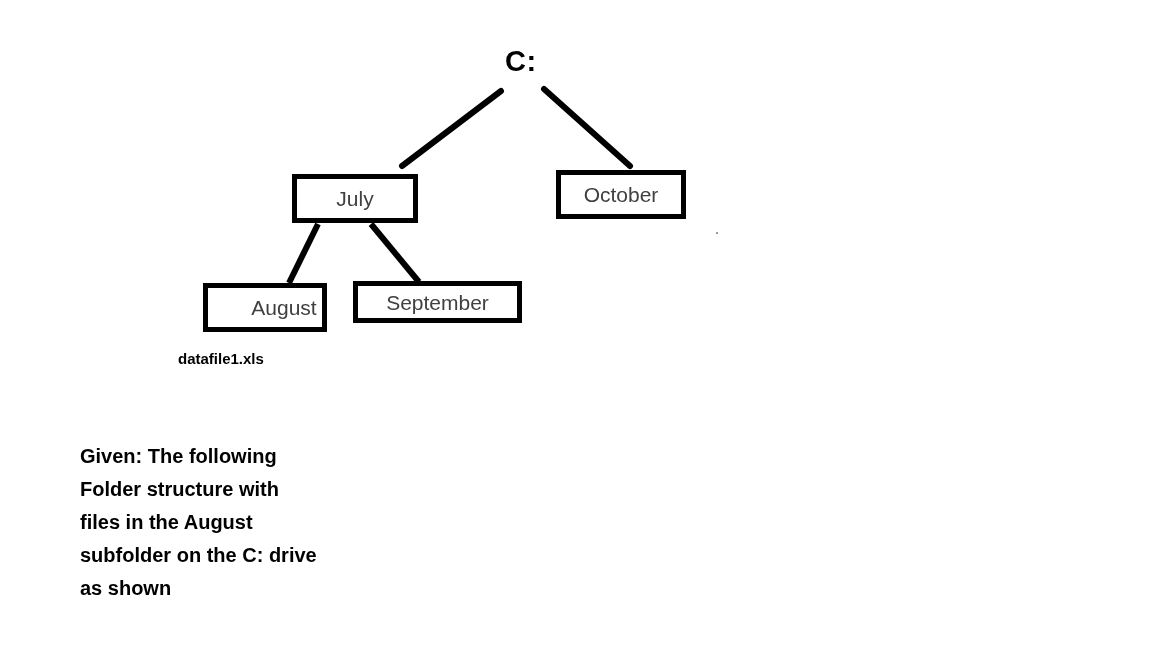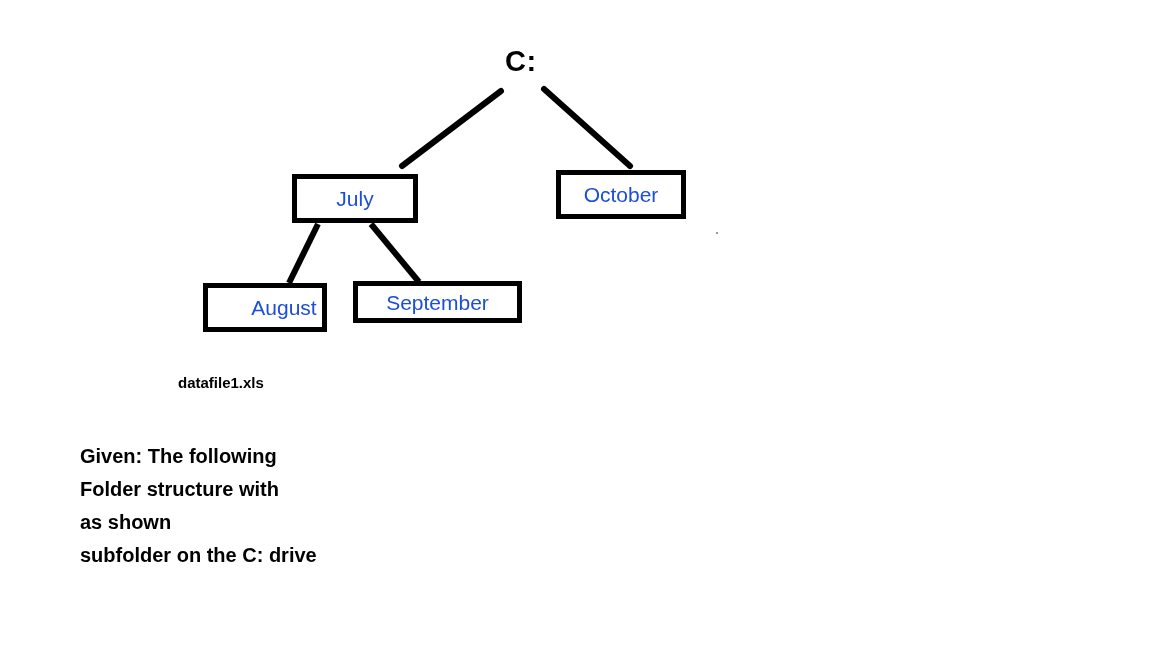--- a/index.html
+++ b/index.html
@@ -27,21 +27,21 @@
     box-sizing: border-box;
     background: #ffffff;
     border: 5px solid #000000;
     display: flex;
     align-items: center;
     justify-content: center;
   }
   .node-label {
     font-size: 21px;
     font-weight: 400;
-    color: #1d4ed8;
+    color: #404040;
     line-height: 1;
     white-space: nowrap;
   }
   #root-label {
     position: absolute;
     left: 505px;
     top: 47px;
     font-size: 29px;
     font-weight: 700;
     letter-spacing: 0.5px;
@@ -57,21 +57,20 @@
     position: absolute;
     left: 178px;
     top: 346px;
     width: 260px;
   }
   .file-item {
     font-size: 15px;
     font-weight: 700;
     line-height: 25px;
     white-space: nowrap;
-    margin-top: 24px;
   }
   #caption {
     position: absolute;
     left: 80px;
     top: 440px;
     width: 330px;
   }
   .caption-line {
     font-size: 20px;
     font-weight: 700;
@@ -113,17 +112,18 @@
   <span class="node-label">September</span>
 </div>
 
 <div id="file-list">
   <div class="file-item">datafile1.xls</div>
 </div>
 
 <div id="caption">
   <div class="caption-line">Given: The following</div>
   <div class="caption-line">Folder structure with</div>
+  <div class="caption-line">files in the August</div>
+  <div class="caption-line">subfolder on the C: drive</div>
   <div class="caption-line">as shown</div>
-  <div class="caption-line">subfolder on the C: drive</div>
 </div>
 
 <div class="stray-dot" style="left:716px; top:232px;"></div>
 
 </body></html>

